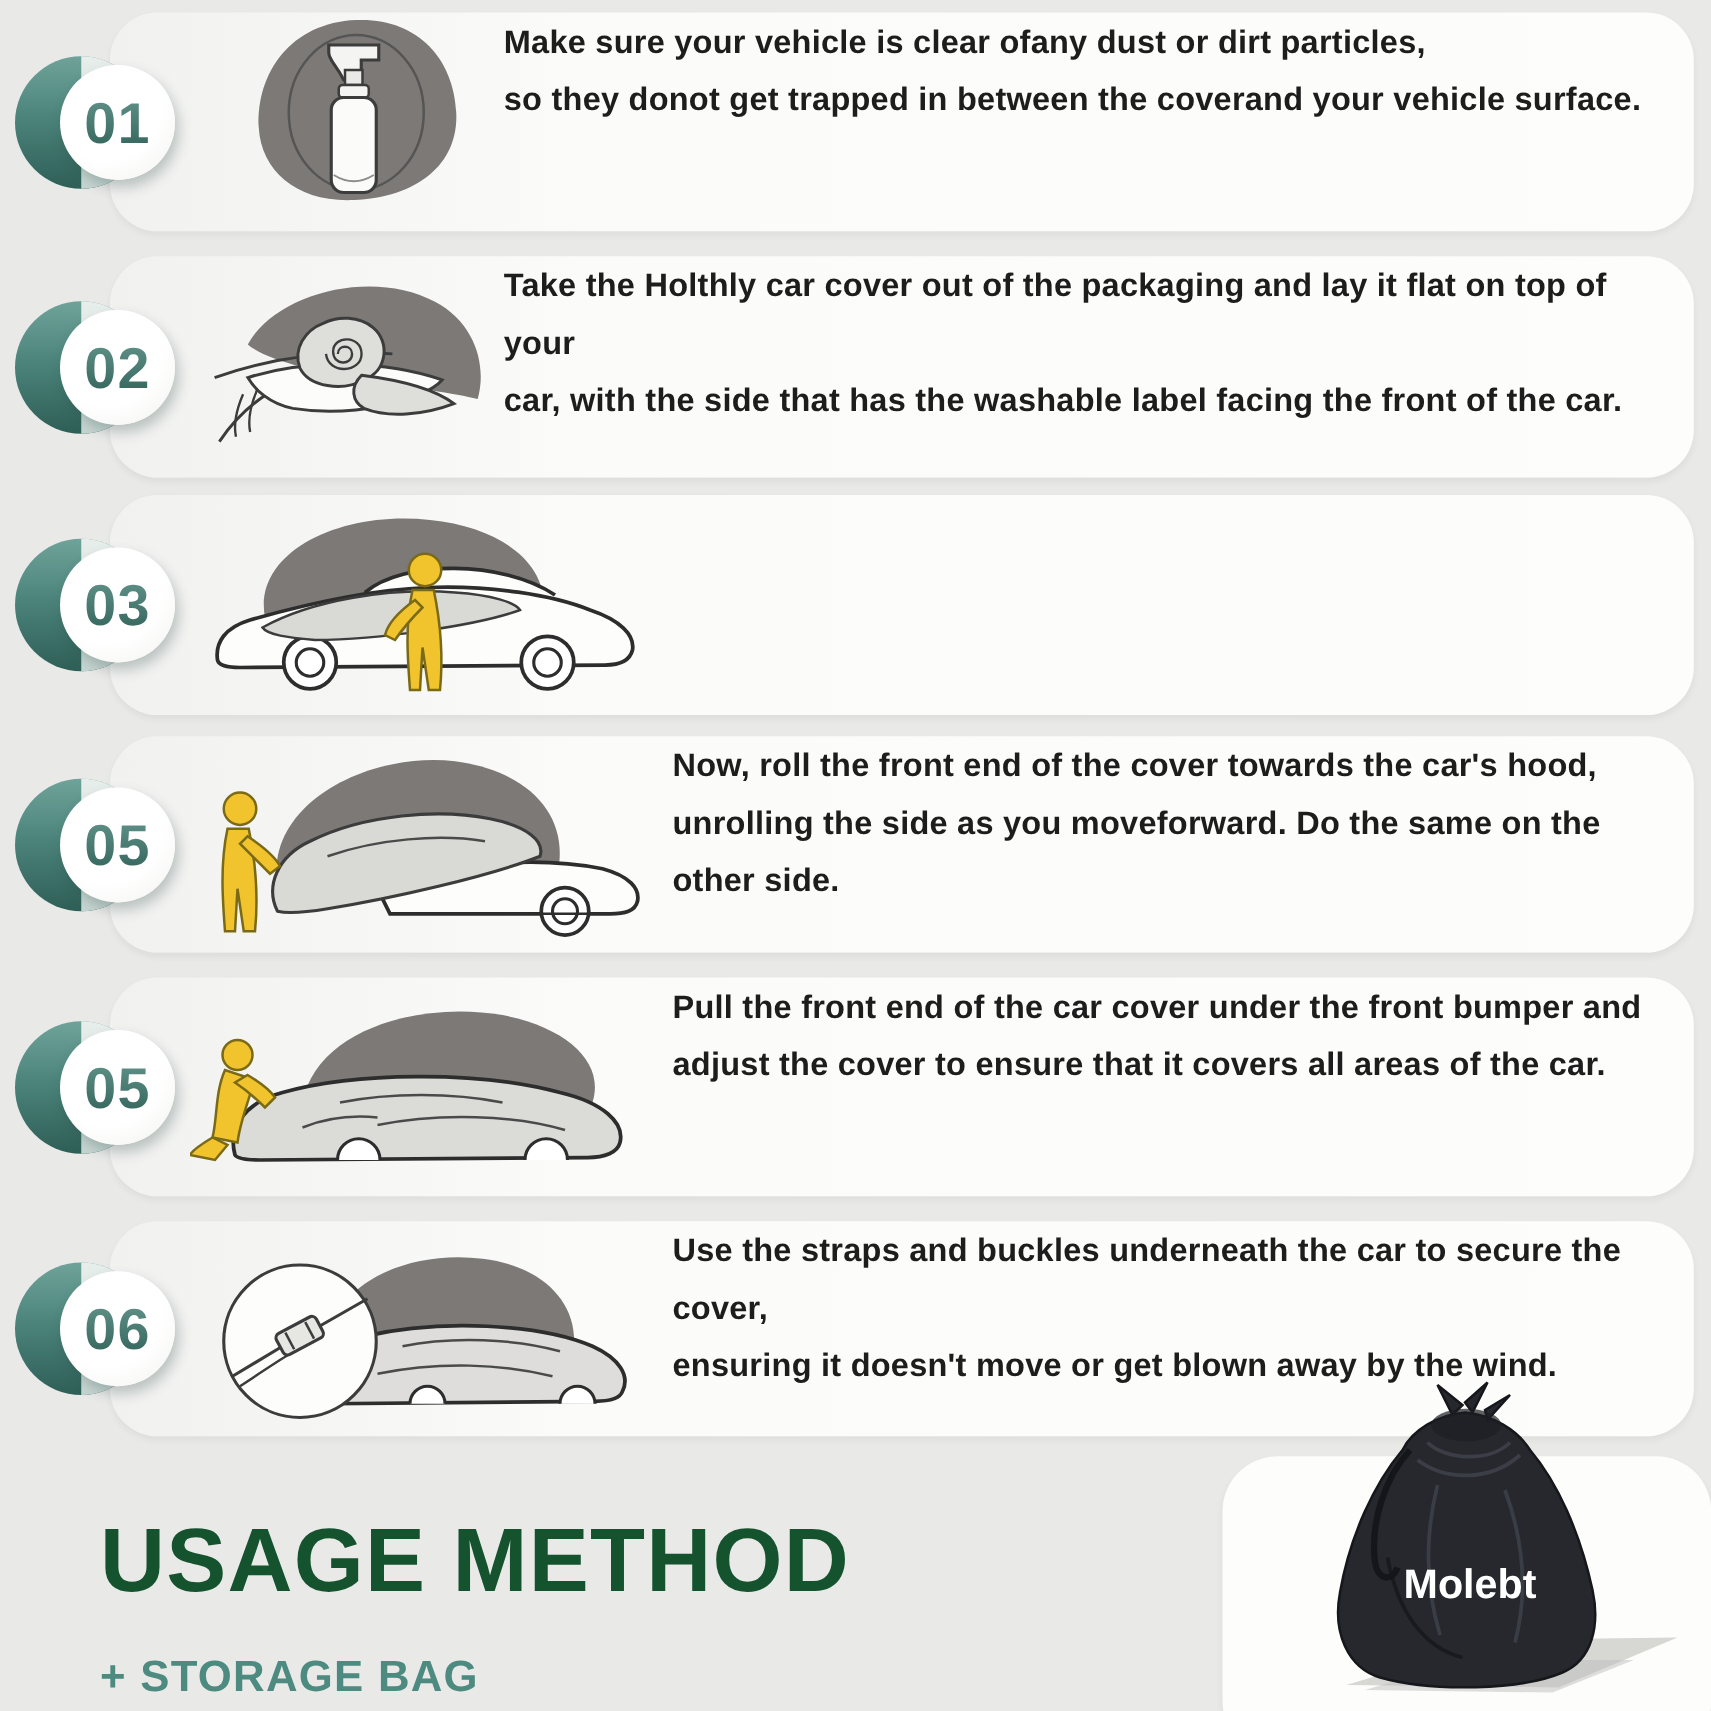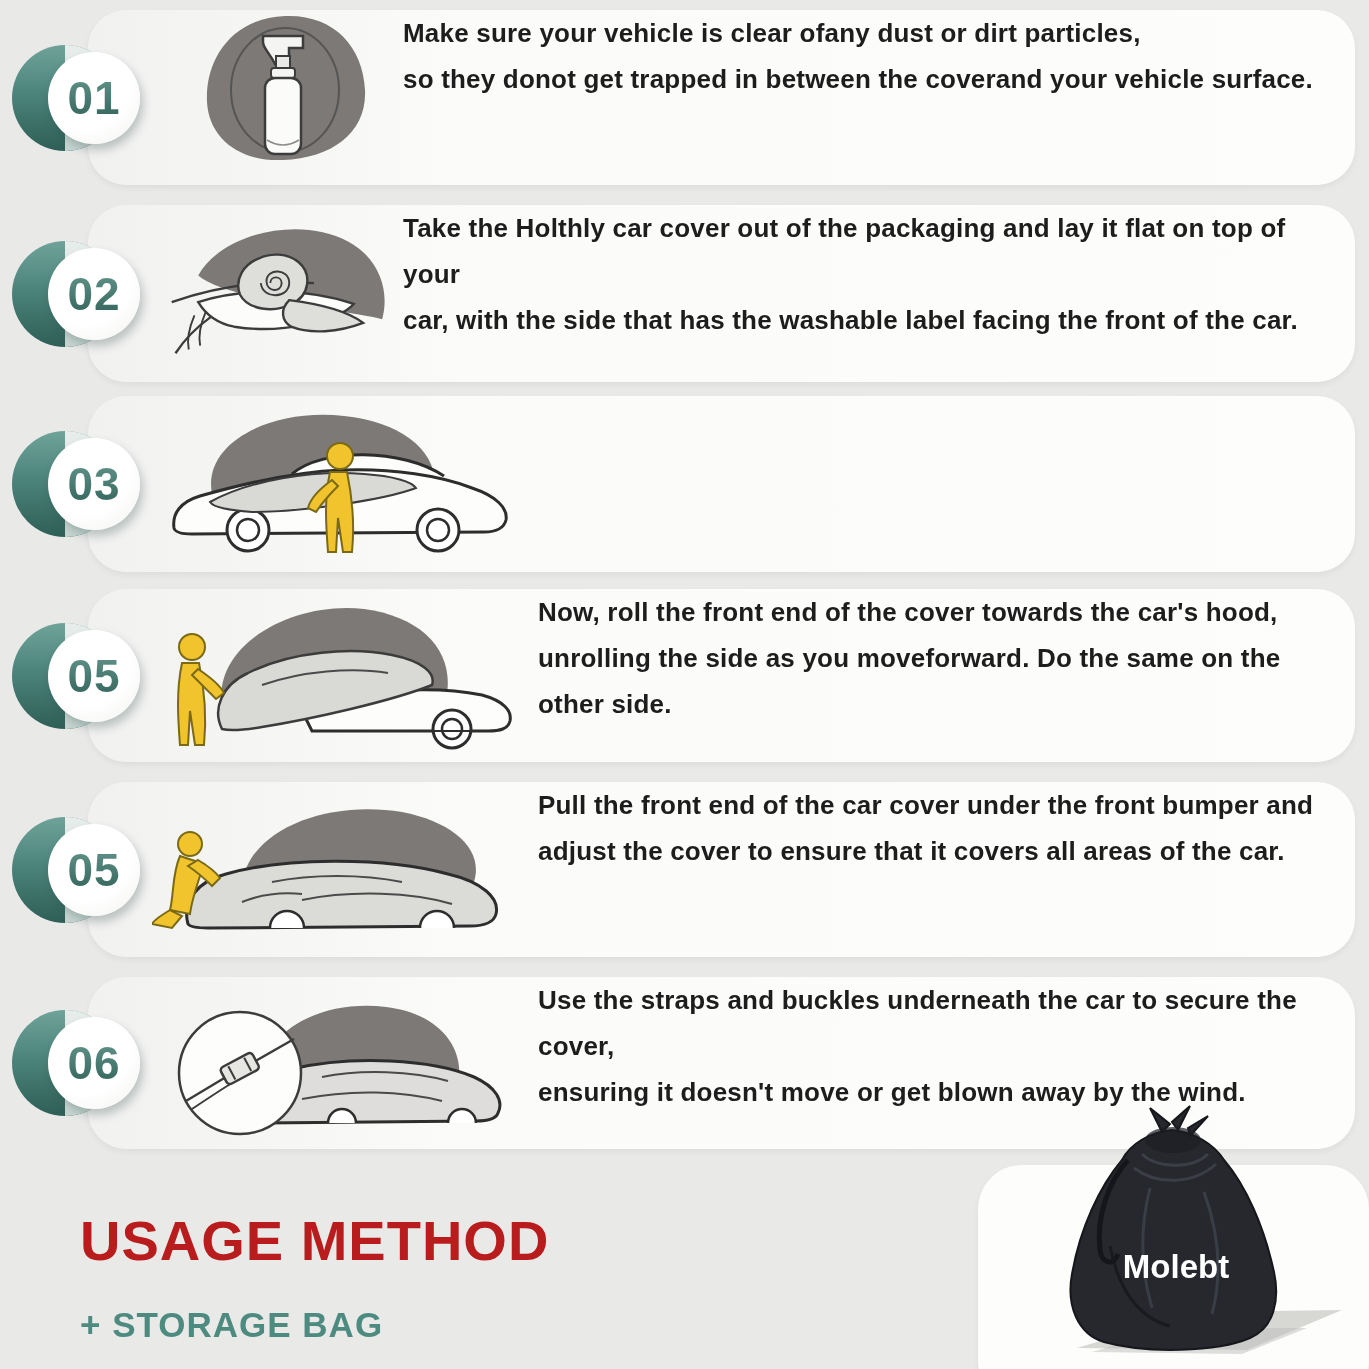--- a/index.html
+++ b/index.html
@@ -63,22 +63,22 @@
   .illus.w2 { width:450px; padding-left:58px; }
   .step-text {
     flex:1; padding-right:28px;
     font-size:26px; font-weight:bold; line-height:46px;
     color:#1d1d1d; letter-spacing:.2px;
     white-space:pre-line;
   }
   
   .title-block { position:absolute; left:80px; top:1208px; }
   .title-block h1 {
-    font-size:56px; font-weight:bold; letter-spacing:1px;
-    color:#b91c1c;
+    font-size:72px; font-weight:bold; letter-spacing:1px;
+    color:#14532d;
   }
   .title-block h2 {
     margin-top:32px;
     font-size:35px; font-weight:bold; letter-spacing:1px;
     color:#4d8b80;
   }
   .bag-card {
     position:absolute; left:978px; top:1165px;
     width:391px; height:240px;
     background:#fdfdfc; border-radius:44px;

